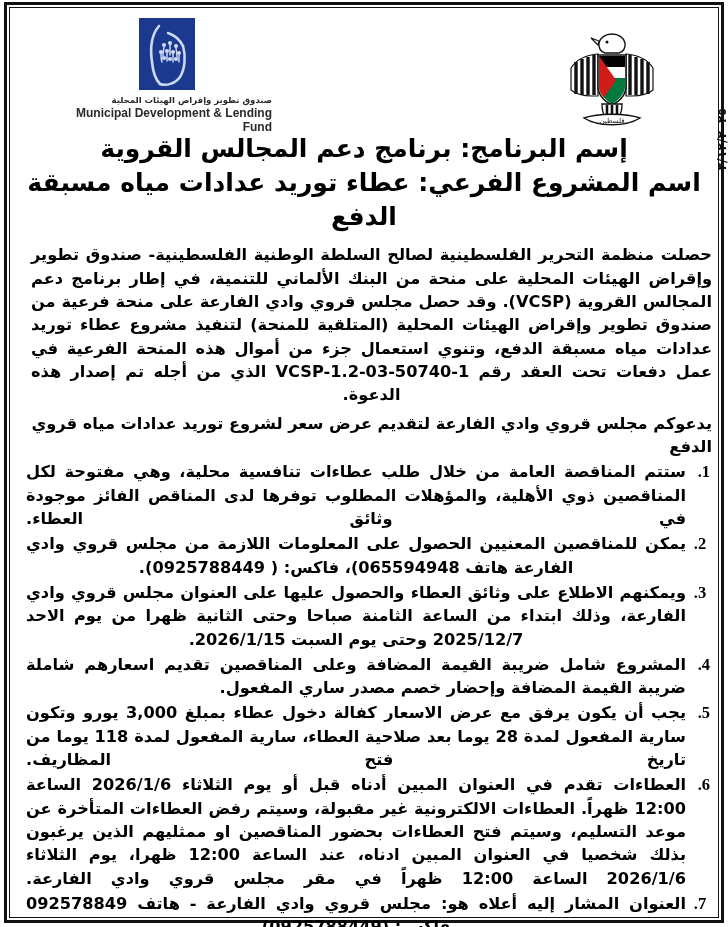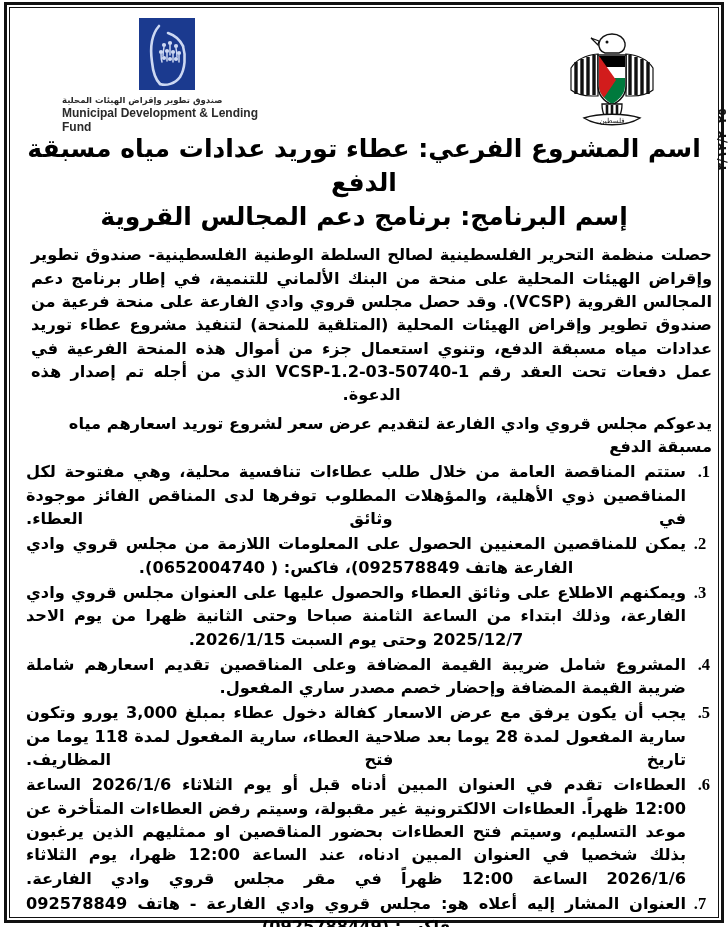--- a/index.html
+++ b/index.html
@@ -50,21 +50,21 @@
   
   .header {
     position: relative;
     height: 118px;
   }
   .logo-mdlf {
     position: absolute;
     left: 46px;
     top: 6px;
     width: 210px;
-    text-align: left;
+    text-align: right;
   }
   .mdlf-mark {
     width: 56px;
     height: 72px;
     margin: 0 auto;
     background: #1b3a8f;
     position: relative;
     overflow: hidden;
   }
   .mdlf-mark svg { display: block; }
@@ -258,33 +258,33 @@
 
           <path d="M20 90 C34 85 62 85 76 90 C62 99 34 99 20 90 Z" fill="#ffffff" stroke="#111" stroke-width="1.4"></path>
           <text x="48" y="95" font-size="7" text-anchor="middle" fill="#111" font-family="DejaVu Sans, sans-serif">فلسطين</text>
         </svg>
       </div>
 
       <div class="side-code">٣/١٢/٢٠٢٥</div>
     </div>
 
     <div class="title-block">
+      <div class="title-line">إسم البرنامج: برنامج دعم المجالس القروية</div>
       <div class="title-line">اسم المشروع الفرعي: عطاء توريد عدادات مياه مسبقة الدفع</div>
-      <div class="title-line">إسم البرنامج: برنامج دعم المجالس القروية</div>
     </div>
 
     <div class="body-text">
 
       <p class="para last-center">حصلت منظمة التحرير الفلسطينية لصالح السلطة الوطنية الفلسطينية- صندوق تطوير وإقراض الهيئات المحلية على منحة من البنك الألماني للتنمية، في إطار برنامج دعم المجالس القروية (VCSP). وقد حصل مجلس قروي وادي الفارعة على منحة فرعية من صندوق تطوير وإقراض الهيئات المحلية (المتلقية للمنحة) لتنفيذ مشروع عطاء توريد عدادات مياه مسبقة الدفع، وتنوي استعمال جزء من أموال هذه المنحة الفرعية في عمل دفعات تحت العقد رقم VCSP-1.2-03-50740-1 الذي من أجله تم إصدار هذه الدعوة.</p>
 
-      <p class="intro">يدعوكم مجلس قروي وادي الفارعة لتقديم عرض سعر لشروع توريد اسعارهم مياه مسبقة الدفع</p>
+      <p class="intro">يدعوكم مجلس قروي وادي الفارعة لتقديم عرض سعر لشروع توريد عدادات مياه قروي الدفع</p>
 
       <ol class="items">
         <li>ستتم المناقصة العامة من خلال طلب عطاءات تنافسية محلية، وهي مفتوحة لكل المناقصين ذوي الأهلية، والمؤهلات المطلوب توفرها لدى المناقص الفائز موجودة في وثائق العطاء.</li>
-        <li class="end-center">يمكن للمناقصين المعنيين الحصول على المعلومات اللازمة من مجلس قروي وادي الفارعة هاتف 092578849)، فاكس: ( 0652004740).</li>
+        <li class="end-center">يمكن للمناقصين المعنيين الحصول على المعلومات اللازمة من مجلس قروي وادي الفارعة هاتف 065594948)، فاكس: ( 0925788449).</li>
         <li class="end-center">ويمكنهم الاطلاع على وثائق العطاء والحصول عليها على العنوان مجلس قروي وادي الفارعة، وذلك ابتداء من الساعة الثامنة صباحا وحتى الثانية ظهرا من يوم الاحد 2025/12/7 وحتى يوم السبت 2026/1/15.</li>
         <li class="end-right">المشروع شامل ضريبة القيمة المضافة وعلى المناقصين تقديم اسعارهم شاملة ضريبة القيمة المضافة وإحضار خصم مصدر ساري المفعول.</li>
         <li>يجب أن يكون يرفق مع عرض الاسعار كفالة دخول عطاء بمبلغ 3,000 يورو وتكون سارية المفعول لمدة 28 يوما بعد صلاحية العطاء، سارية المفعول لمدة 118 يوما من تاريخ فتح المظاريف.</li>
         <li>العطاءات تقدم في العنوان المبين أدناه قبل أو يوم الثلاثاء 2026/1/6 الساعة 12:00 ظهراً. العطاءات الالكترونية غير مقبولة، وسيتم رفض العطاءات المتأخرة عن موعد التسليم، وسيتم فتح العطاءات بحضور المناقصين او ممثليهم الذين يرغبون بذلك شخصيا في العنوان المبين ادناه، عند الساعة 12:00 ظهرا، يوم الثلاثاء 2026/1/6 الساعة 12:00 ظهراً في مقر مجلس قروي وادي الفارعة.</li>
         <li class="end-center">العنوان المشار إليه أعلاه هو: مجلس قروي وادي الفارعة - هاتف 092578849 فاكس: (0925788449)</li>
       </ol>
 
       <div class="signature">رئيس مجلس قروي وادي الفارعة / م. كنعان السودي</div>
     </div>
 

